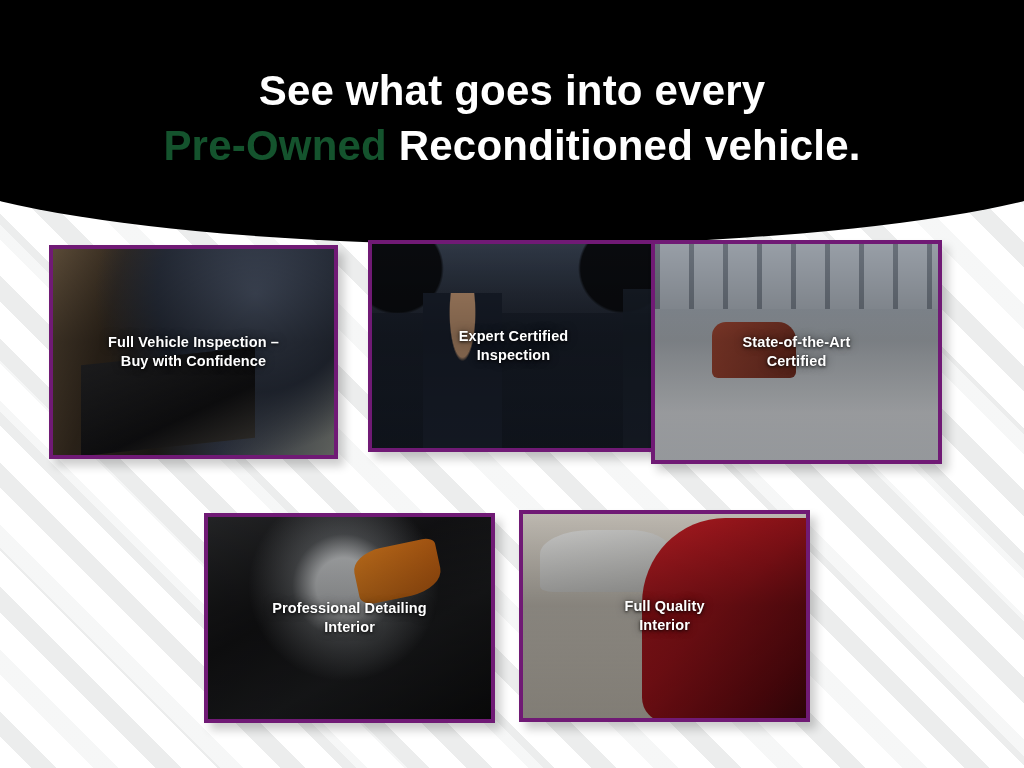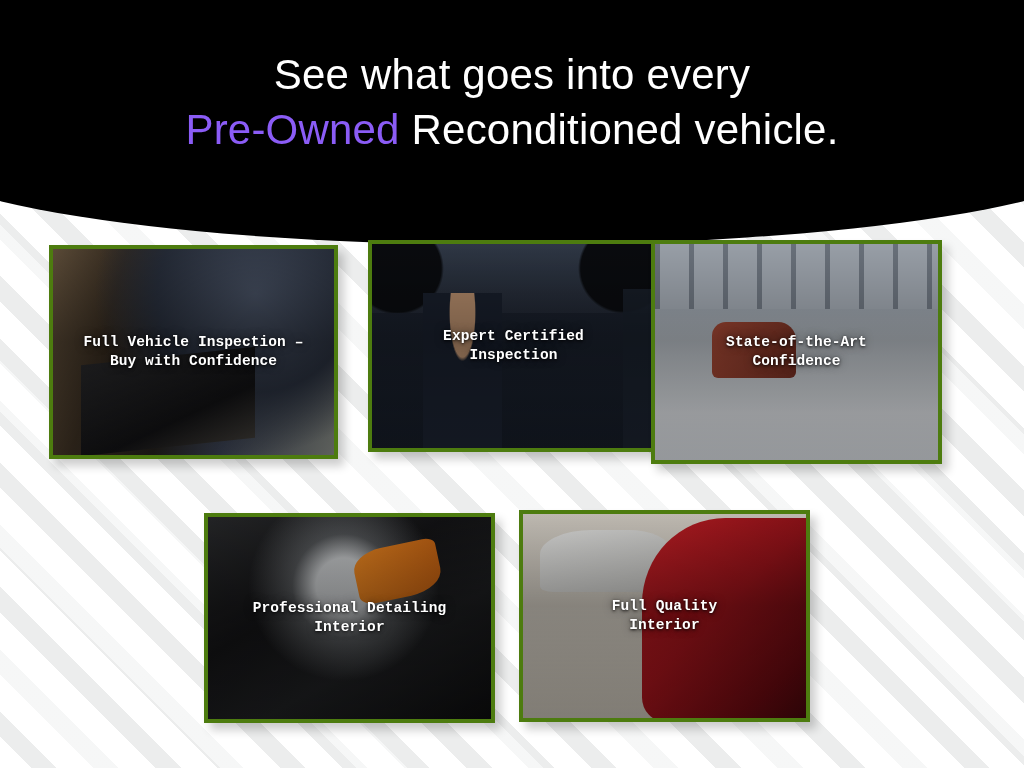--- a/index.html
+++ b/index.html
@@ -29,36 +29,35 @@
 
   
   #header-band{
     position:absolute;left:-10%;top:-300px;
     width:120%;height:545px;
     background:#000000;
     border-radius:0 0 50% 50% / 0 0 18% 18%;
     z-index:2;
   }
   #headline{
-    position:absolute;z-index:3;left:0;right:0;top:47px;
+    position:absolute;z-index:3;left:0;right:0;top:63px;
     text-align:center;color:#ffffff;
-    font-size:42px;line-height:55px;font-weight:400;
+    font-size:42px;line-height:55px;font-weight:700;
     letter-spacing:.2px;
   }
   #headline .hl-line{display:block;white-space:nowrap;}
-  #headline .accent{color:#8b5cf6;}
+  #headline .accent{color:#14532d;}
 
   
   .card{
     position:absolute;z-index:4;
-    background:#4d7c0f;
+    background:#701a75;
     padding:4px;
     box-shadow:6px 7px 9px rgba(0,0,0,.20);
     box-sizing:border-box;
-    font-family:Liberation Mono, monospace;
   }
   .card-photo{
     position:relative;width:100%;height:100%;
     overflow:hidden;
     display:flex;align-items:center;justify-content:center;
   }
   .photo-art{position:absolute;inset:0;}
   .photo-shade{
     position:absolute;inset:0;
     background:linear-gradient(180deg,rgba(0,0,0,.18) 0%,rgba(0,0,0,.38) 45%,rgba(0,0,0,.30) 100%);
@@ -178,21 +177,21 @@
     <div class="card-photo">
       <div class="photo-art art-technicians"></div>
       <div class="photo-shade"></div>
       <div class="card-caption"><span>Expert Certified</span><br><span>Inspection</span></div>
     </div>
   </div>
 <div class="card" id="card-2">
     <div class="card-photo">
       <div class="photo-art art-technology"></div>
       <div class="photo-shade"></div>
-      <div class="card-caption"><span>State-of-the-Art</span><br><span>Confidence</span></div>
+      <div class="card-caption"><span>State-of-the-Art</span><br><span>Certified</span></div>
     </div>
   </div>
 <div class="card" id="card-3">
     <div class="card-photo">
       <div class="photo-art art-detailing"></div>
       <div class="photo-shade"></div>
       <div class="card-caption"><span>Professional Detailing</span><br><span>Interior</span></div>
     </div>
   </div>
 <div class="card" id="card-4">

